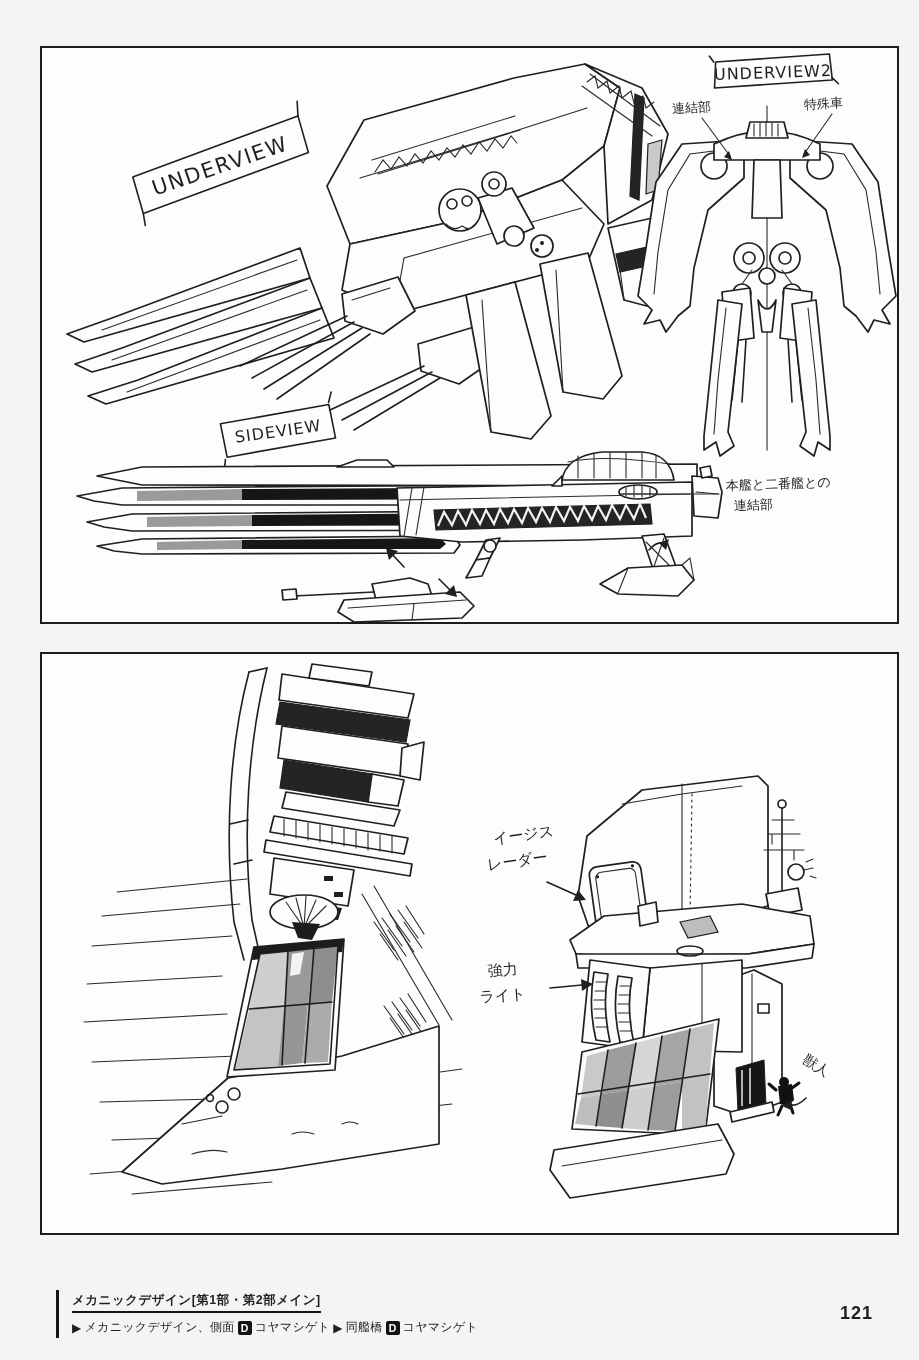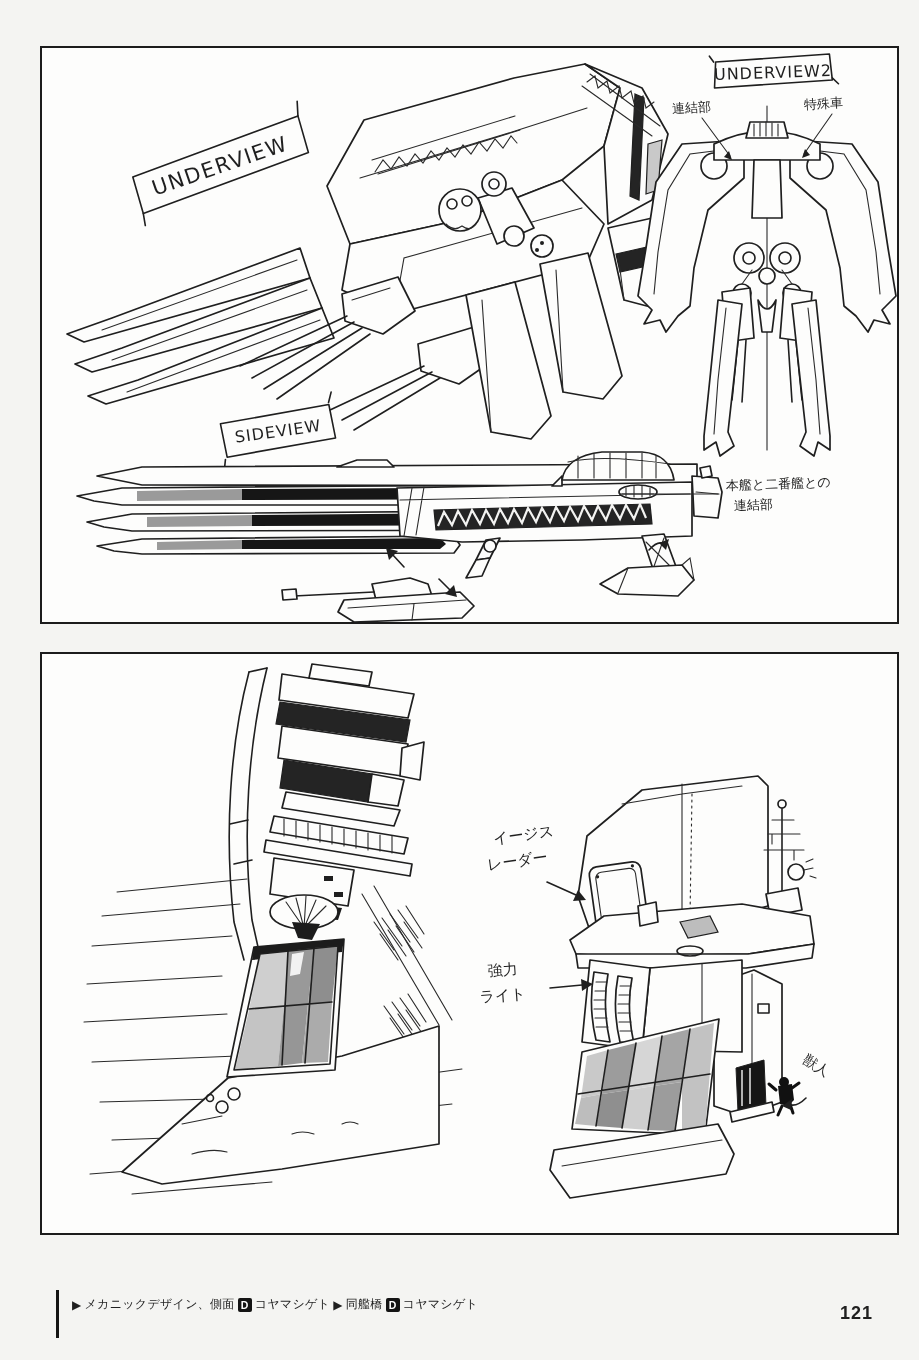--- a/index.html
+++ b/index.html
@@ -350,20 +350,21 @@
       <text class="jp" x="438" y="348" font-size="15" transform="rotate(-4 438 348)">ライト</text>
       <g>
         <path class="ink" stroke-width="2.2" d="M508,334 L540,331"></path>
         <path d="M551,330 L539,325 L540,337 Z" fill="#1f1f1f"></path>
       </g>
     </svg>
   </div>
 
   <div class="footer-rule"></div>
   <div class="footer">
+    <div class="footer-title">メカニックデザイン[第1部・第2部メイン]</div>
     <div class="footer-credits">
       <span>▶</span>
       <span>メカニックデザイン、側面</span>
       <span class="dbox">D</span>
       <span>コヤマシゲト</span>
       <span>▶</span>
       <span>同艦橋</span>
       <span class="dbox">D</span>
       <span>コヤマシゲト</span>
     </div>

